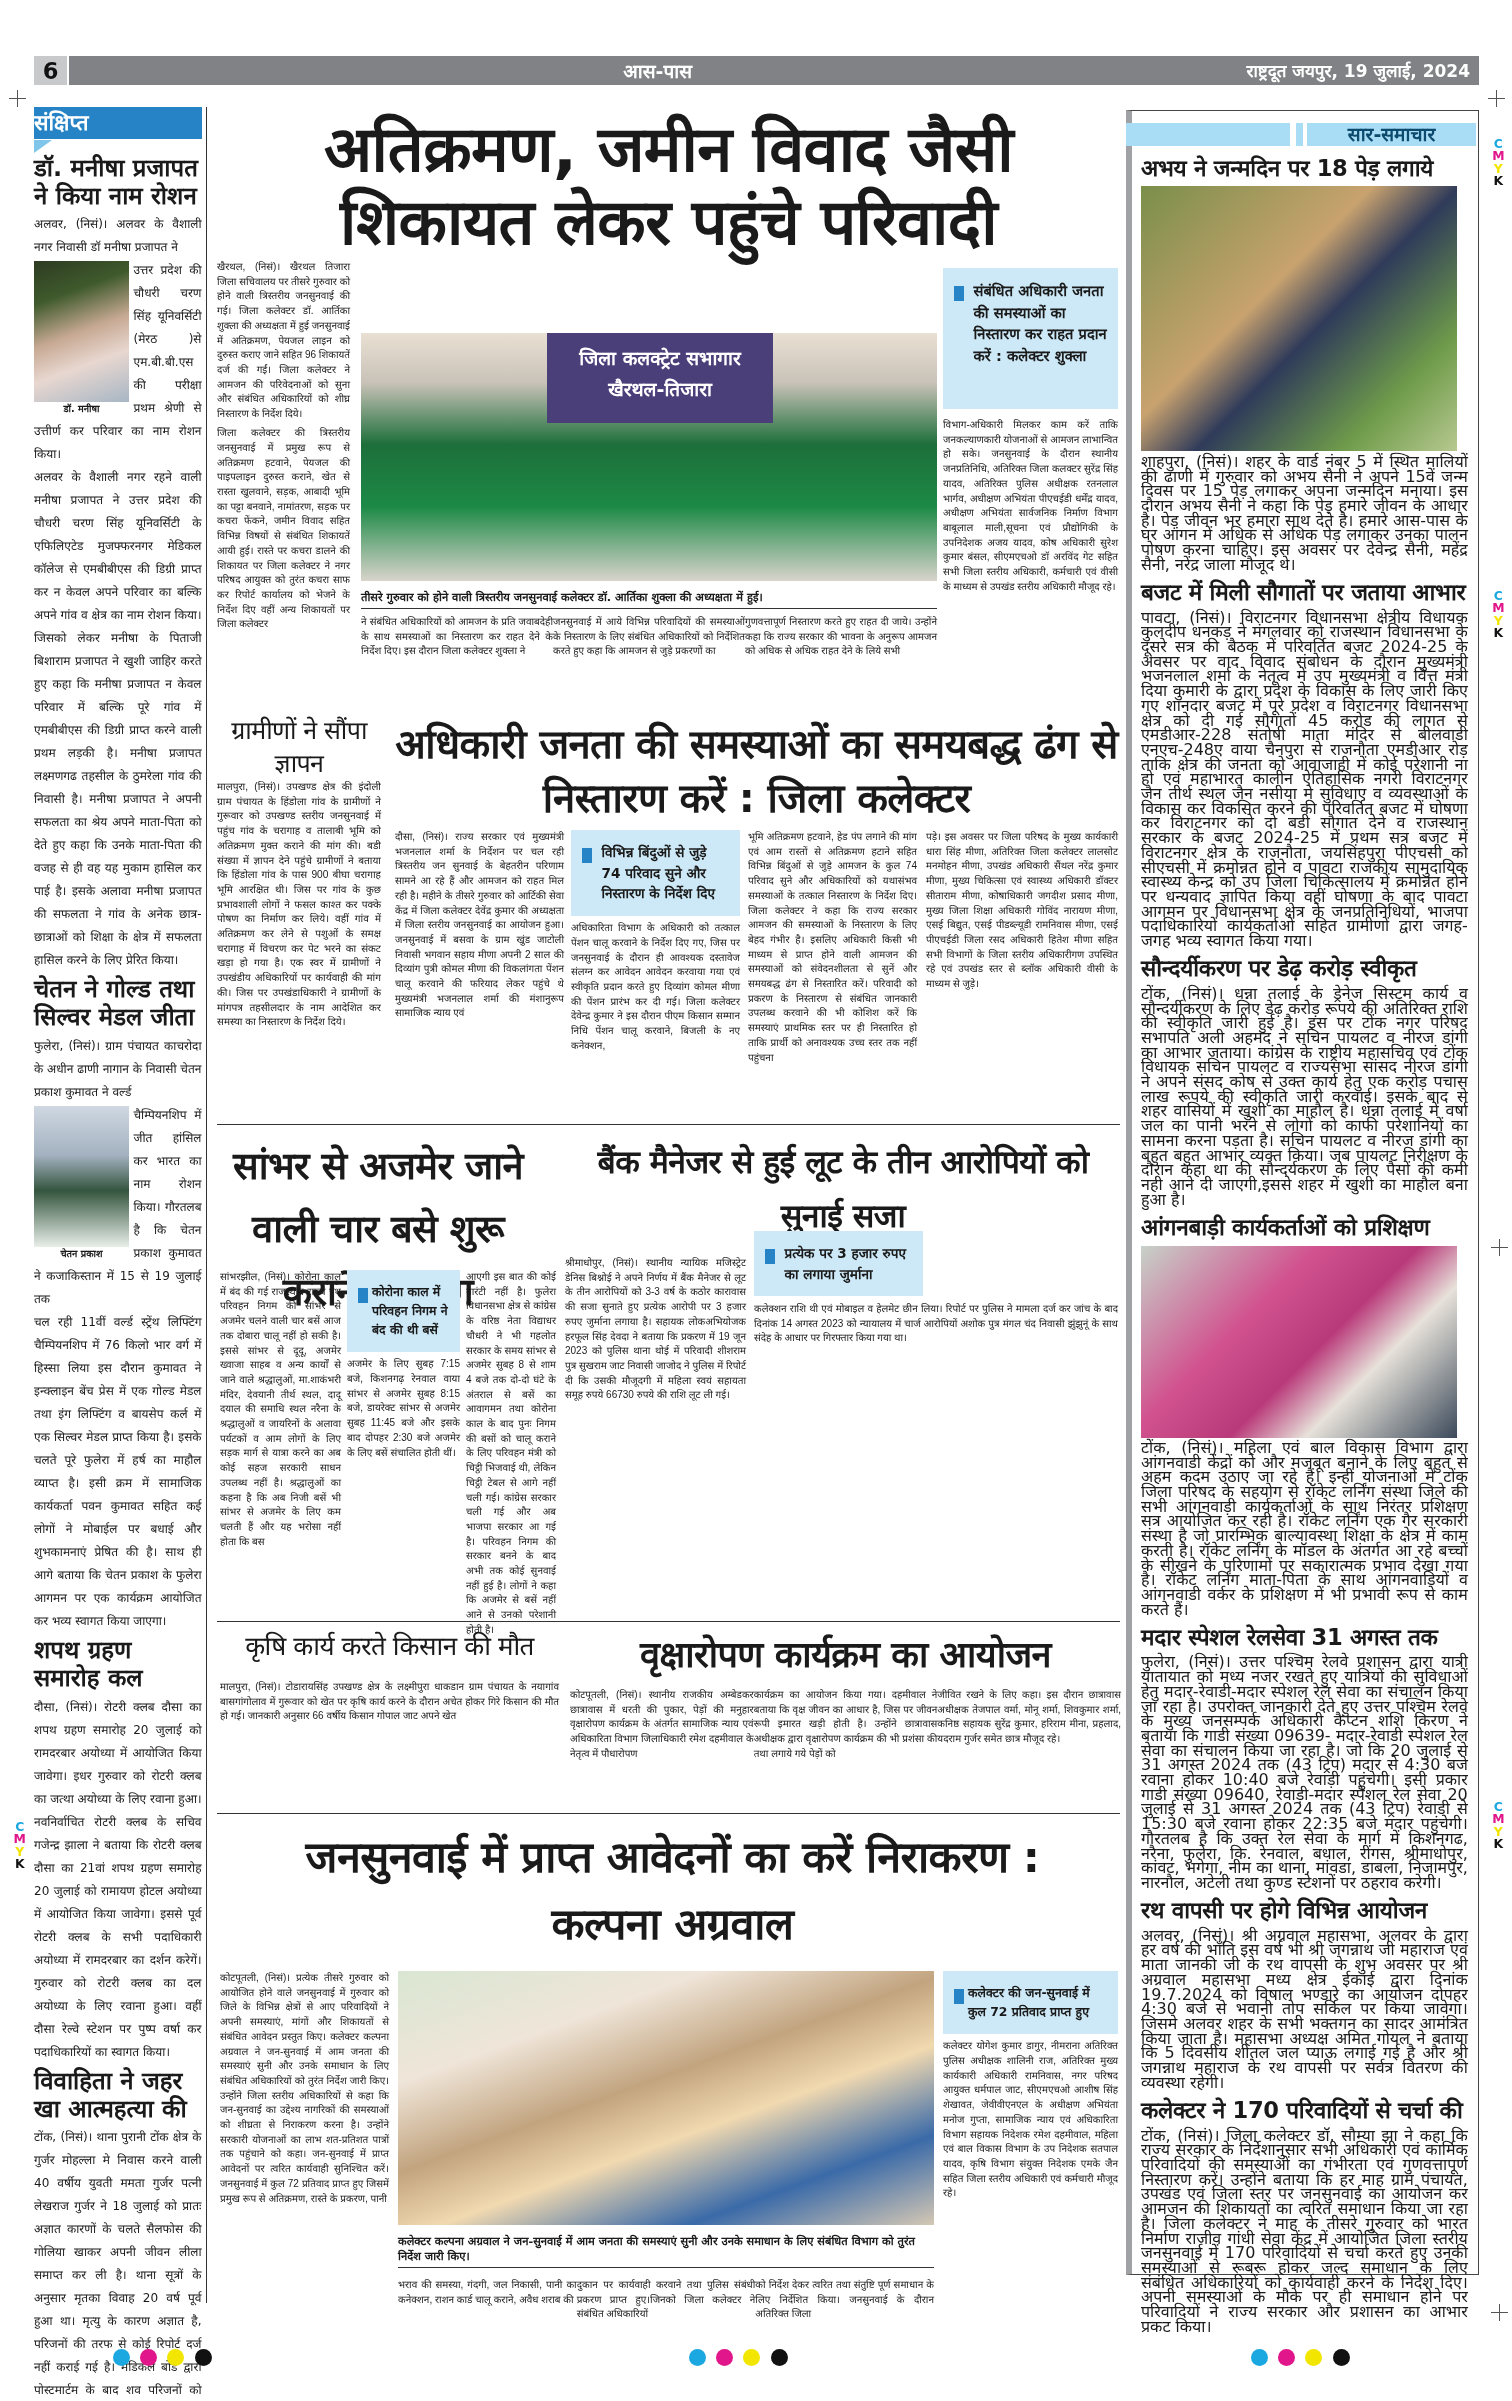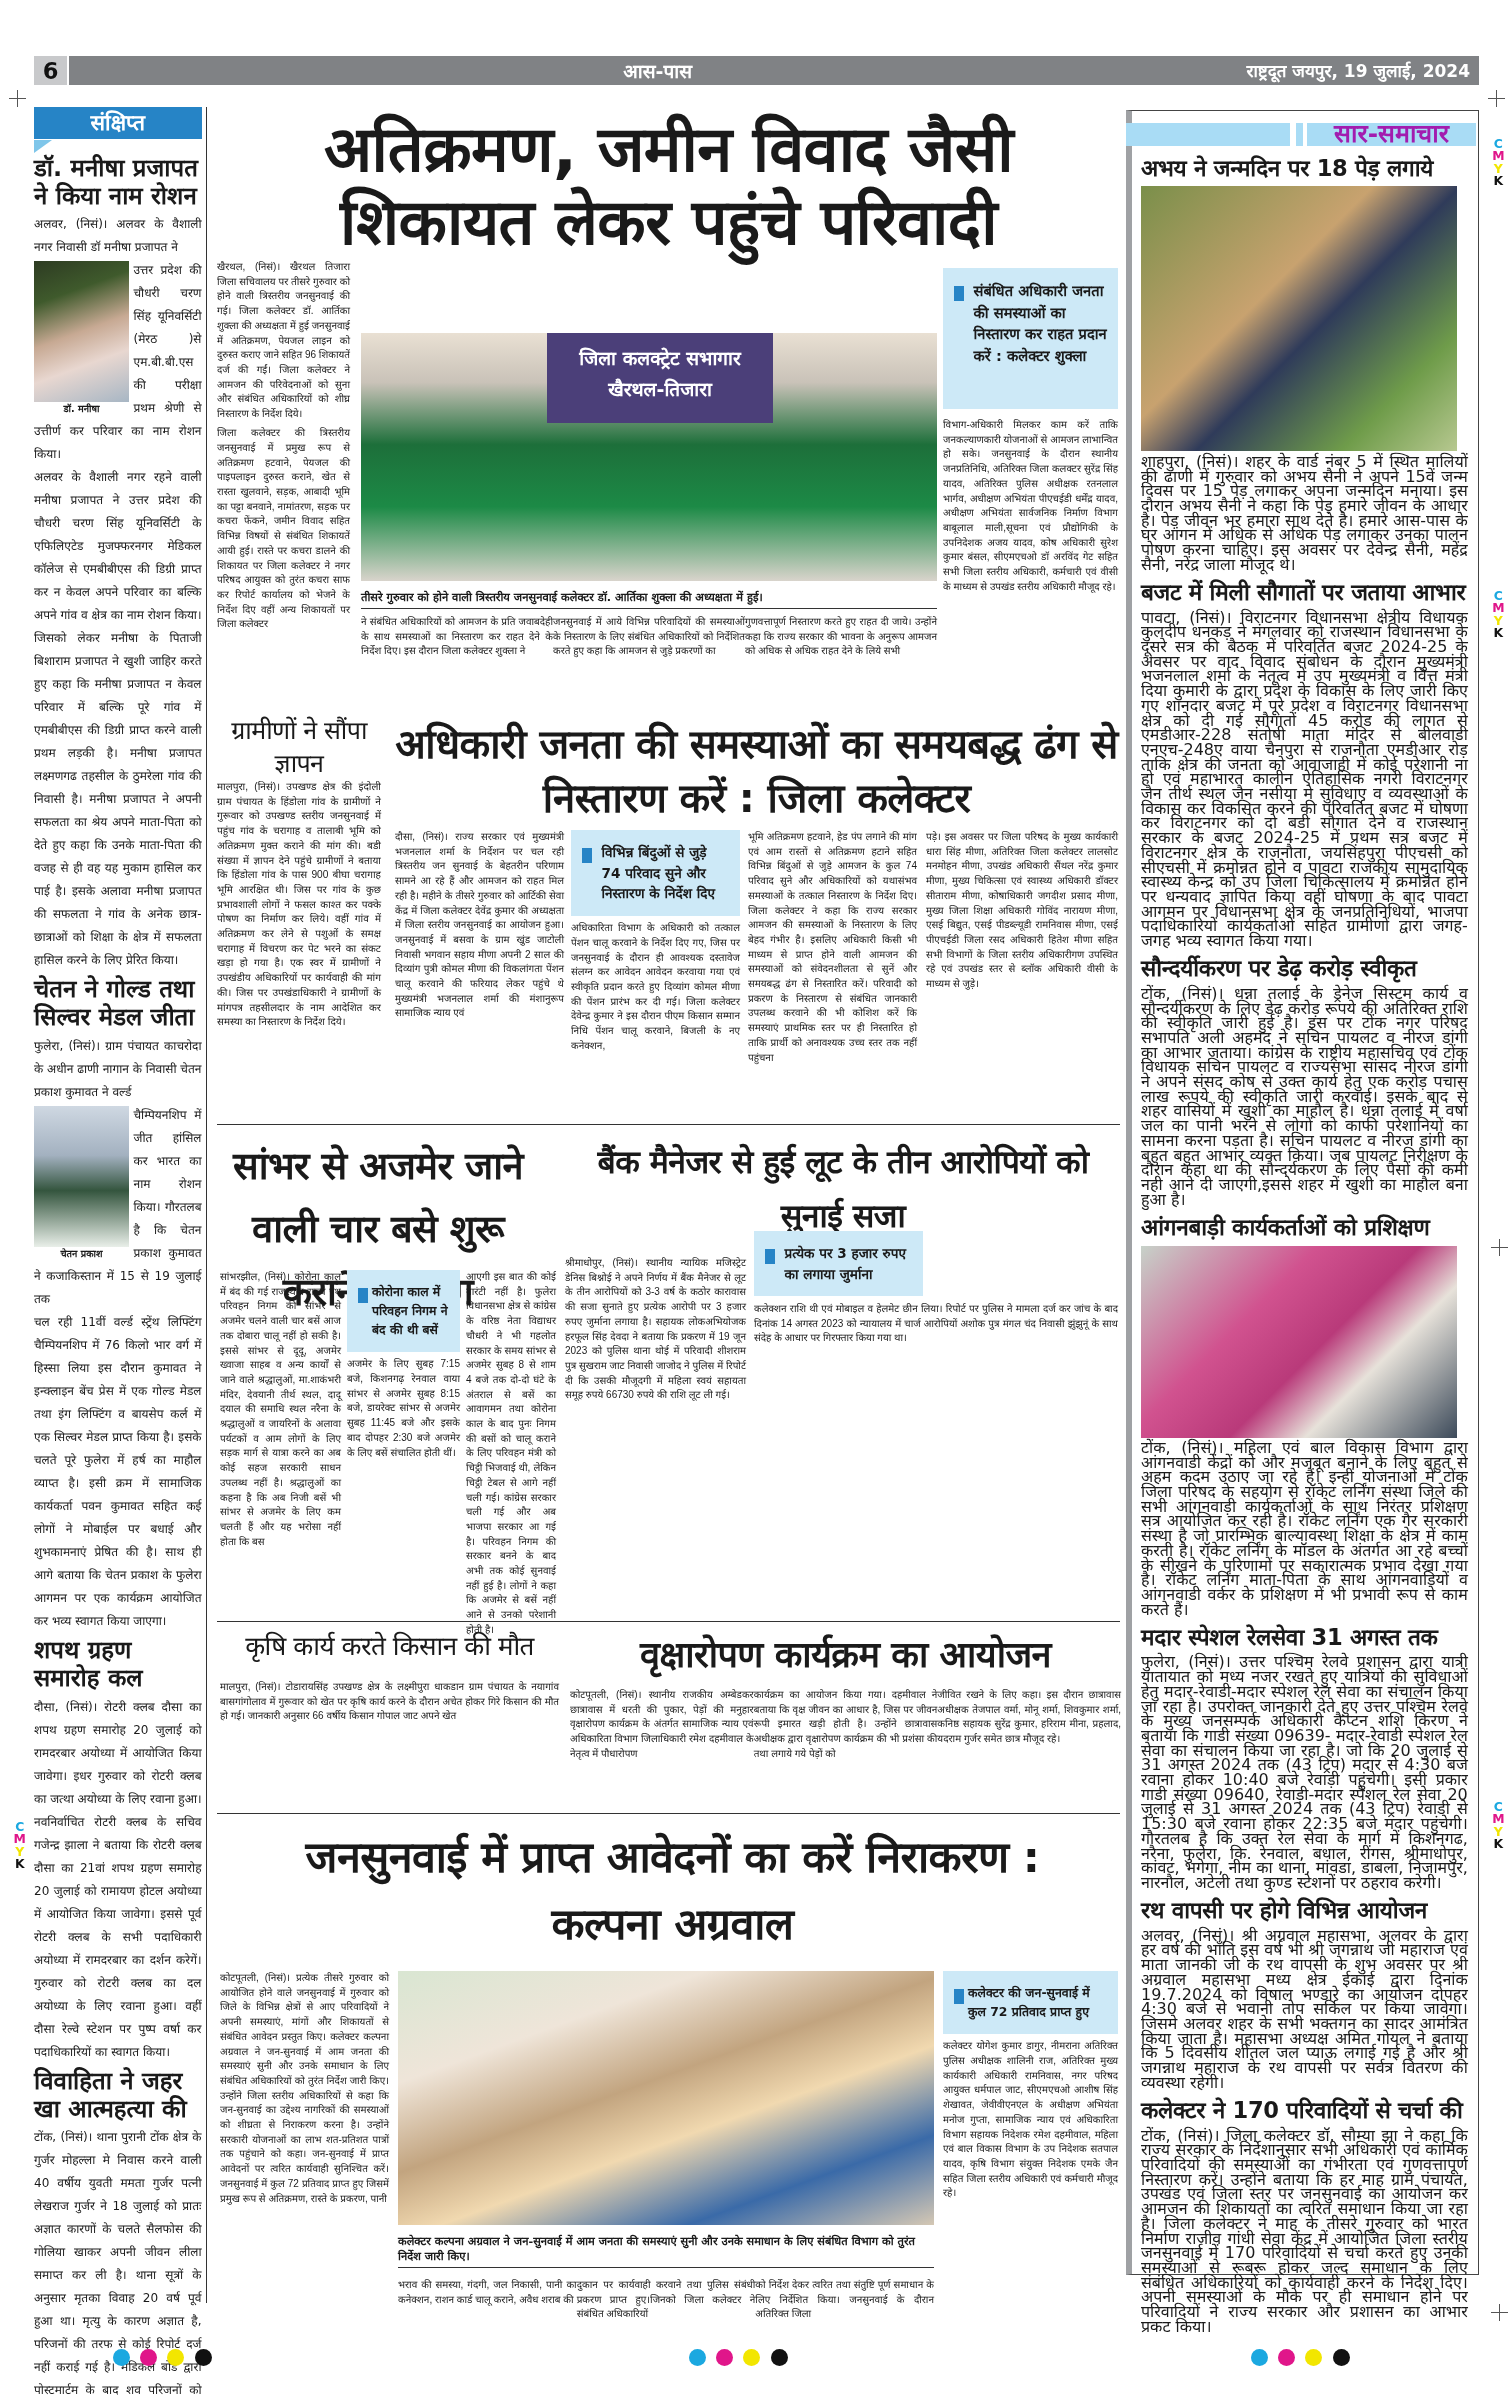--- a/index.html
+++ b/index.html
@@ -19,21 +19,21 @@
   .section-name { flex: 1; text-align: center; font-size: 19px; font-weight: bold; }
   .dateline { padding-right: 9px; font-size: 17px; font-weight: bold; }
   .reg { position: absolute; font-weight: bold; font-size: 12.4px; line-height: 12.4px; text-align: center; width: 14.7px; font-family: "DejaVu Sans", sans-serif; }
   .reg .c { color: #1ba8e0; } .reg .m { color: #e0168a; } .reg .y { color: #f2e600; } .reg .k { color: #111; }
   .crossmark { position: absolute; width: 17px; height: 17px; }
   .crossmark::before { content: ""; position: absolute; left: 8px; top: 0; width: 1.1px; height: 17px; background: #555; }
   .crossmark::after { content: ""; position: absolute; top: 8px; left: 0; width: 17px; height: 1.1px; background: #555; }
 
   .col-left { position: absolute; left: 34px; top: 107px; width: 173px; height: 2196px; border-right: 1.1px solid #333; padding-right: 4.5px; }
   .sankshipt {
-    background: #2684c6; color: #fff; font-size: 21.5px; font-weight: bold; text-align: center;
+    background: #2684c6; color: #fff; font-size: 21.5px; font-weight: bold; 
     height: 32px; line-height: 32px; position: relative; margin-bottom: 14.7px;
   }
   .sankshipt::after { content: ""; position: absolute; left: 0; bottom: -13.6px; border-left: 18px solid #7fc6ea; border-bottom: 13.6px solid transparent; }
   .lh { font-size: 24px; font-weight: bold; line-height: 28px; margin: 3.4px 0 3.4px; font-family: "DejaVu Sans", sans-serif; }
   .lb { font-size: 12px; line-height: 23px; text-align: justify; }
   .photo { background: linear-gradient(135deg, #5f7a3c, #a88f6e 45%, #d7c3b4 75%, #7c8d97); position: relative; }
   .photo.person { background: linear-gradient(160deg, #2d3b22 0%, #3f5a2c 25%, #c7a993 50%, #e8d7d0 70%, #a7b6c4 100%); }
   .photo.medal { background: linear-gradient(180deg, #cfd8e2 0%, #a3b1c0 35%, #34553e 60%, #e9efe9 100%); }
   .float-photo { float: left; margin: 2.3px 4.5px 2.3px 0; }
   .cap { font-size: 9.6px; font-weight: bold; text-align: center; margin-bottom: 2.3px; clear: both; }
@@ -47,21 +47,21 @@
   .caption { font-size: 11.3px; font-weight: bold; padding: 4.5px 0; border-bottom: 1.7px solid #333; }
   .big-hl { font-weight: bold; text-align: center; letter-spacing: -0.6px; }
   .rule { border-top: 1.7px solid #333; }
 
   .col-right { position: absolute; left: 1126px; top: 110px; width: 353px; height: 2165px; border: 1.1px solid #444; border-left: 6.8px solid #9fa1a4; padding: 5.6px 10.2px 5.6px 9px; }
   .sar-bar { display: flex; height: 22.6px; margin: 6.8px -8px 8px -14.7px; }
   .sar-bar .light1 { width: 164px; background: #a9dcf5; }
   .sar-bar .gap { width: 5.6px; background: #fff; }
   .sar-bar .light2 { width: 6.8px; background: #a9dcf5; }
   .sar-bar .gap2 { width: 4.5px; }
-  .sar-bar .label { flex: 1; background: #a9dcf5; font-size: 25px; font-weight: bold; line-height: 22.6px; text-align: center; color: #a21caf; }
+  .sar-bar .label { flex: 1; background: #a9dcf5; font-size: 19px; font-weight: bold; line-height: 22.6px; text-align: center; color: #0c4a6e; }
   .rh { font-size: 22.6px; font-weight: bold; line-height: 28px; margin: 5.6px 0 4.5px; letter-spacing: -0.3px; }
   .rb { font-size: 16px; line-height: 14.7px; text-align: justify; }
   .ink-dots { position: absolute; left: 1251px; top: 2349px; display: flex; gap: 10.2px; }
   .ink-dots span { width: 17px; height: 17px; border-radius: 50%; display: block; }
   .ink-dots2 { position: absolute; left: 689px; top: 2349px; display: flex; gap: 10.2px; }
   .ink-dots2 span { width: 17px; height: 17px; border-radius: 50%; display: block; }
   .ink-dots3 { position: absolute; left: 113px; top: 2349px; display: flex; gap: 10.2px; }
   .ink-dots3 span { width: 17px; height: 17px; border-radius: 50%; display: block; }
 </style>
 </head>

